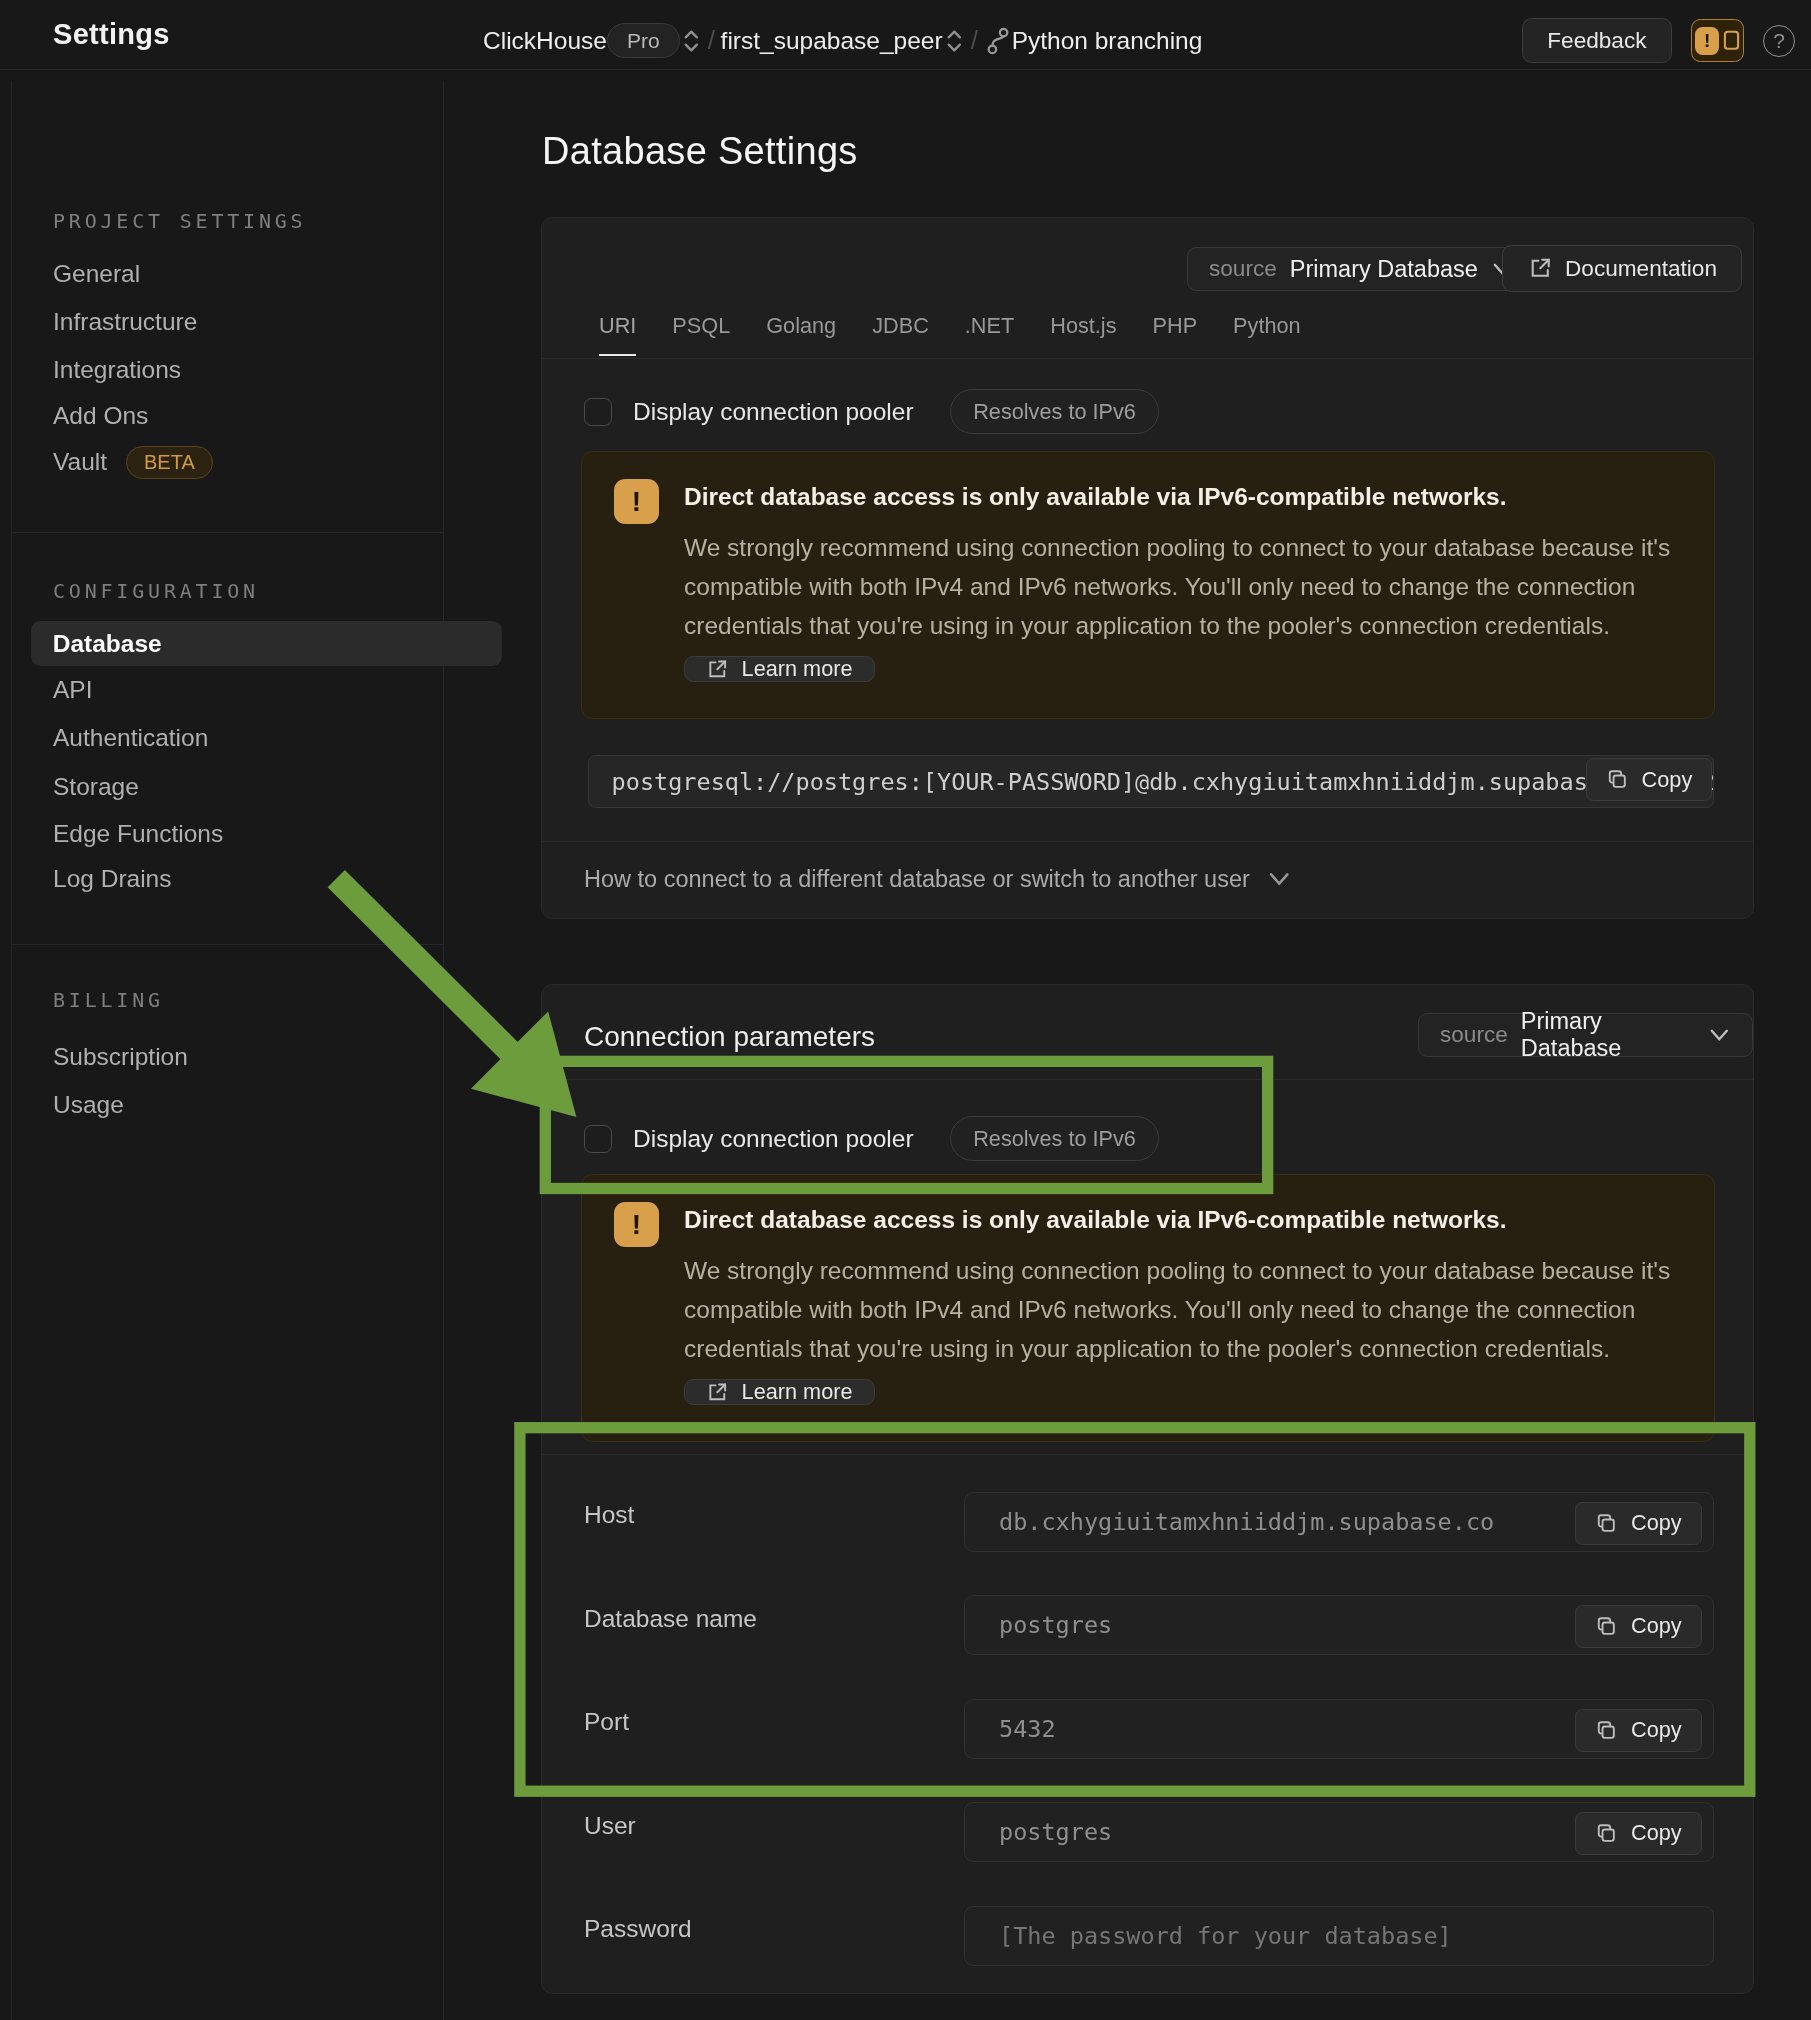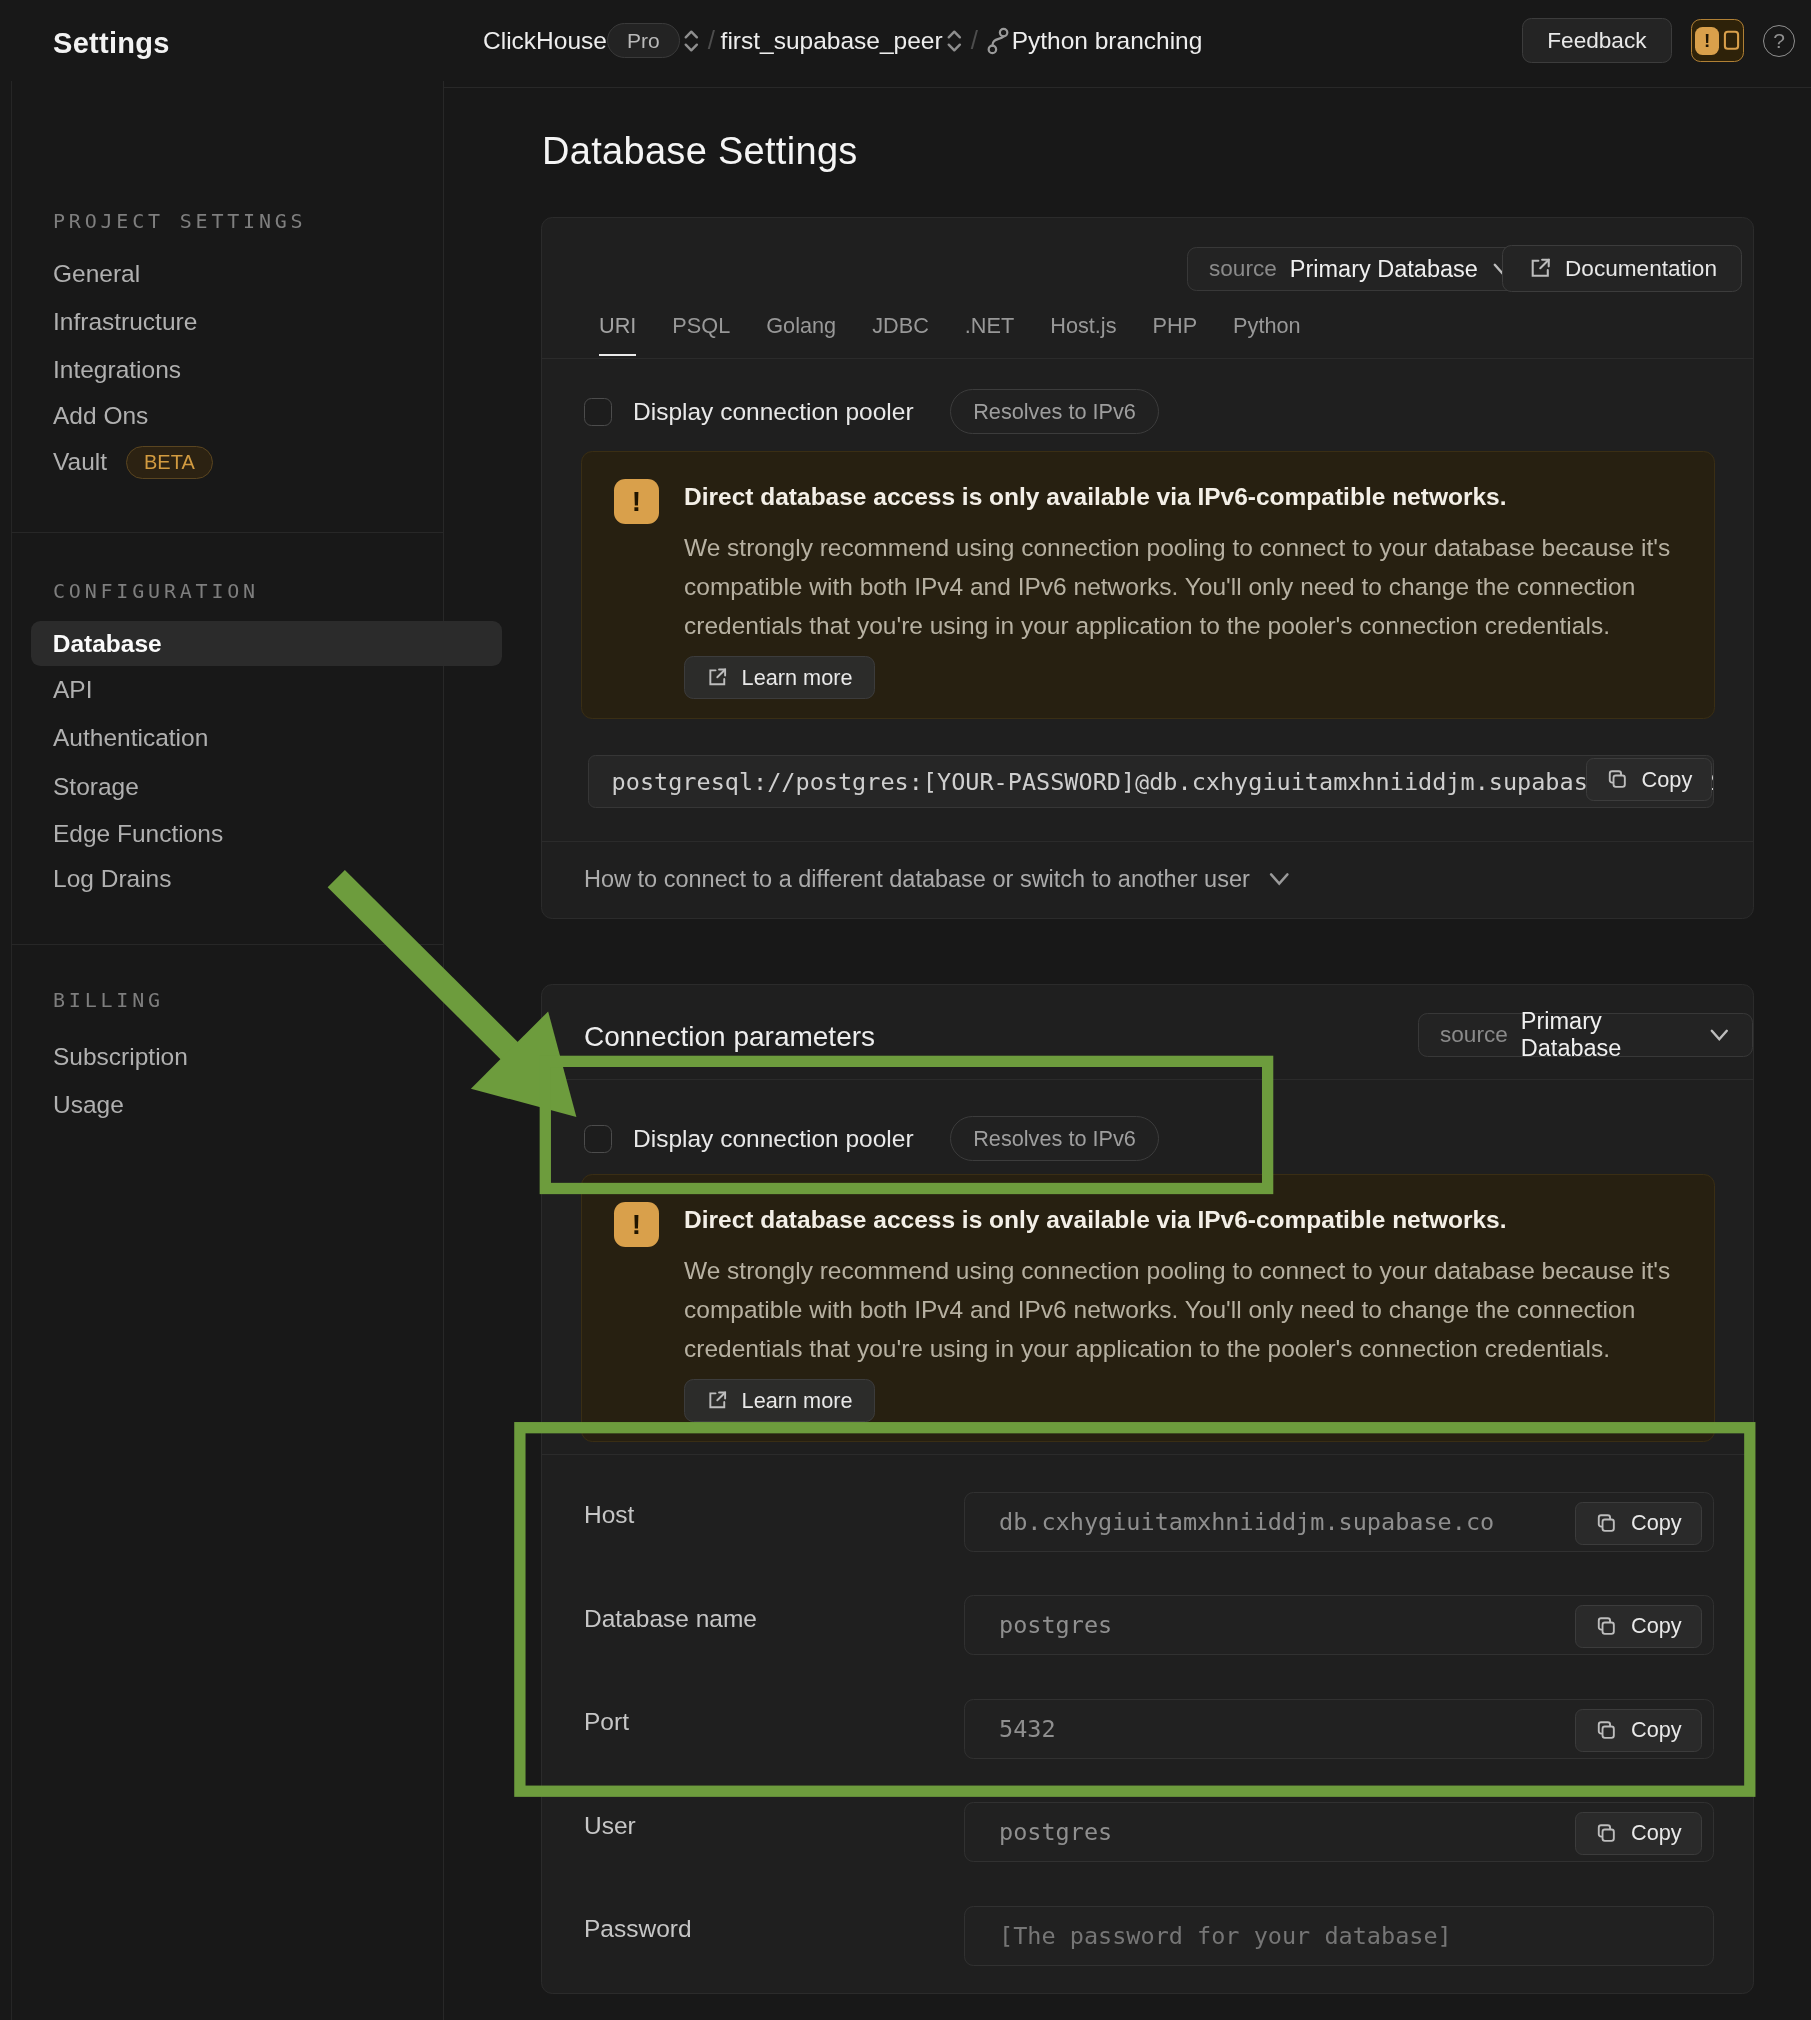--- a/index.html
+++ b/index.html
@@ -5,21 +5,21 @@
   * { margin:0; padding:0; box-sizing:border-box; }
   html,body { background:#111; }
   body { font-family:"Liberation Sans", sans-serif; }
   #screen {
     position:relative; width:1812px; height:2021px;
     background:#181818; overflow:hidden; color:#e6e6e6;
   }
 
   
   #header {
-    position:absolute; left:0; top:0; width:1812px; height:88px;
+    position:absolute; left:0; top:0; width:1812px; height:70px;
     background:#181818; border-bottom:0.9px solid #282828;
     display:flex; align-items:center;
   }
   .app-title { font-size:29px; font-weight:600; color:#f2f2f2; margin-left:53px; letter-spacing:0.3px; }
   .crumbs { position:absolute; left:483px; top:0; height:81px; display:flex; align-items:center; gap:0; }
   .crumb-text { font-size:24.5px; color:#ededed; }
   .crumb-sep { font-size:26px; color:#4d4d4d; padding:0 5.6px; }
   .pill {
     display:inline-flex; align-items:center; justify-content:center;
     border:0.9px solid #3a3a3a; background:#232323; color:#b9b9b9;
@@ -104,21 +104,21 @@
     position:absolute; left:39px; width:1134px; height:268px;
     background:#272011; border:0.9px solid #3a2e14; border-radius:11.3px;
   }
   .warn-icon {
     position:absolute; left:32px; top:27px; width:45px; height:45px;
     background:#d9a04b; border-radius:11.3px; color:#201500;
     display:flex; align-items:center; justify-content:center; font-size:28px; font-weight:700;
   }
   .warn-title { position:absolute; left:102px; top:31px; font-size:24.5px; font-weight:600; color:#f3efe7; }
   .warn-body { position:absolute; left:102px; top:76px; width:994px; font-size:24.5px; line-height:39px; color:#b7b1a2; }
-  .btn-learn { position:absolute; left:102px; top:204px; height:43px; padding:0 21px; background:#2d2d2dE6; font-size:21.7px; }
+  .btn-learn { position:absolute; left:102px; top:204px; height:26px; padding:0 21px; background:#2d2d2dE6; font-size:21.7px; }
 
   .code-row {
     position:absolute; left:46px; width:1126px; height:53px;
     background:#262626; border:0.9px solid #363636; border-radius:7.5px;
     display:flex; align-items:center; overflow:hidden; white-space:nowrap;
   }
   .code-text { font-family:"DejaVu Sans Mono", monospace; font-size:23.5px; color:#cfcfcf; padding-left:22.6px; }
   .btn-copy { height:43px; padding:0 19px; font-size:21.7px; background:#2a2a2a; border-radius:7.5px; }
 
   .cs-footer { position:absolute; left:42px; display:flex; align-items:center; gap:17px; color:#ababab; font-size:23.5px; cursor:pointer; }

